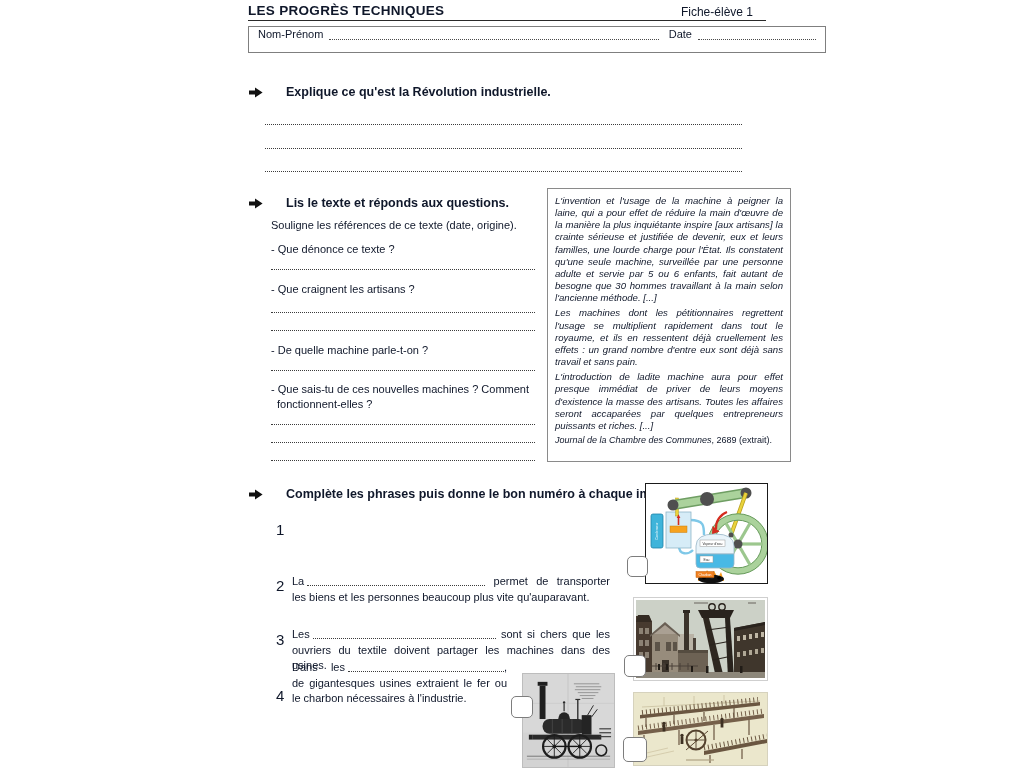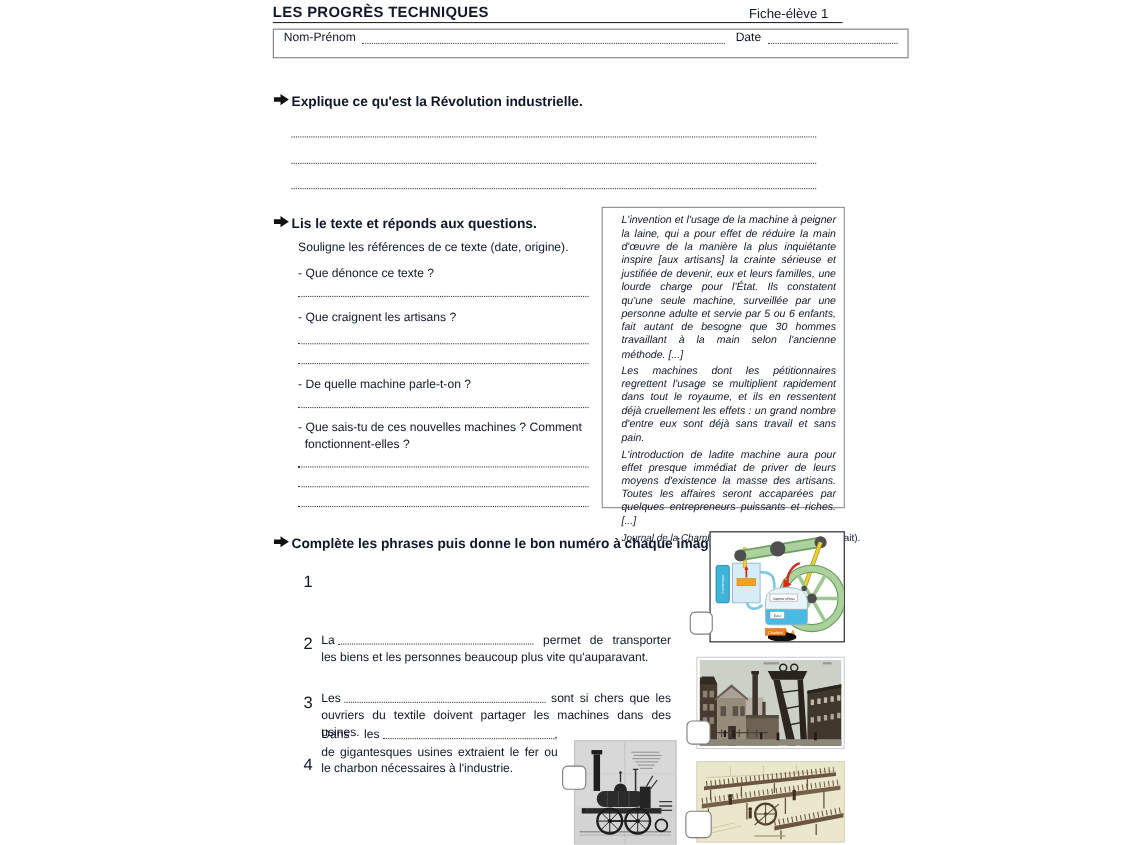--- a/index.html
+++ b/index.html
@@ -10,34 +10,34 @@
   .title{position:absolute;left:248px;top:3px;font-size:13.5px;font-weight:bold;letter-spacing:.3px;}
   .sheet-label{position:absolute;left:640px;top:5px;width:113px;text-align:right;font-size:12px;}
   .header-rule{position:absolute;left:248px;top:20px;width:518px;border-top:1.5px solid #2a2a2a;}
   .name-box{position:absolute;left:248px;top:26px;width:578px;height:27px;border:1px solid #7f7f7f;
             box-sizing:border-box;display:flex;align-items:flex-end;padding:12px 9px;font-size:11px;background:#fff;}
   .leader{border-bottom:1.2px dotted #4a4a4a;height:9px;}
   .leader.grow{flex:1;margin:0 10px 0 6px;}
   .leader.date{width:118px;margin-left:6px;}
 
   
-  .sec-head{position:absolute;display:flex;align-items:flex-start;gap:2px;}
+  .sec-head{position:absolute;display:flex;align-items:center;gap:23px;}
   .sec-head .txt{font-size:12.5px;font-weight:bold;}
   .arrow-icon{width:14px;height:11px;flex:0 0 auto;}
 
   
   .dotline{position:absolute;height:1px;border-bottom:1.2px dotted #3c3c3c;}
 
   .instruction{position:absolute;left:271px;top:219px;font-size:11px;}
   .q{position:absolute;left:271px;font-size:11px;line-height:14.5px;}
   .q.wrap{width:274px;text-indent:-6px;padding-left:6px;}
 
   
-  .quote-box{position:absolute;left:547px;top:188px;width:221px;height:274px;border:1px solid #8a8a8a;
-             box-sizing:border-box;padding:6px 7px 4px 17px;background:#fff;}
+  .quote-box{position:absolute;left:547px;top:188px;width:244px;height:274px;border:1px solid #8a8a8a;
+             box-sizing:border-box;padding:6px 7px 4px 7px;background:#fff;}
   .quote-box p{margin:0 0 3px 0;font-size:9.6px;line-height:12.15px;font-style:italic;text-align:justify;}
   .quote-src{font-size:9px;margin-top:1px;white-space:nowrap;}
   .quote-src .it{font-style:italic;}
 
   
   .item-num{position:absolute;font-size:15px;}
   .item-text{position:absolute;font-size:11px;line-height:15.5px;text-align:justify;margin:0;}
   .blank{display:inline-block;border-bottom:1.2px dotted #3c3c3c;height:10px;transform:translateY(1px);margin-left:3px;}
   .b1{width:183px;} .b2{width:178px;} .b3{width:183px;} .b4{width:156px;}
 

